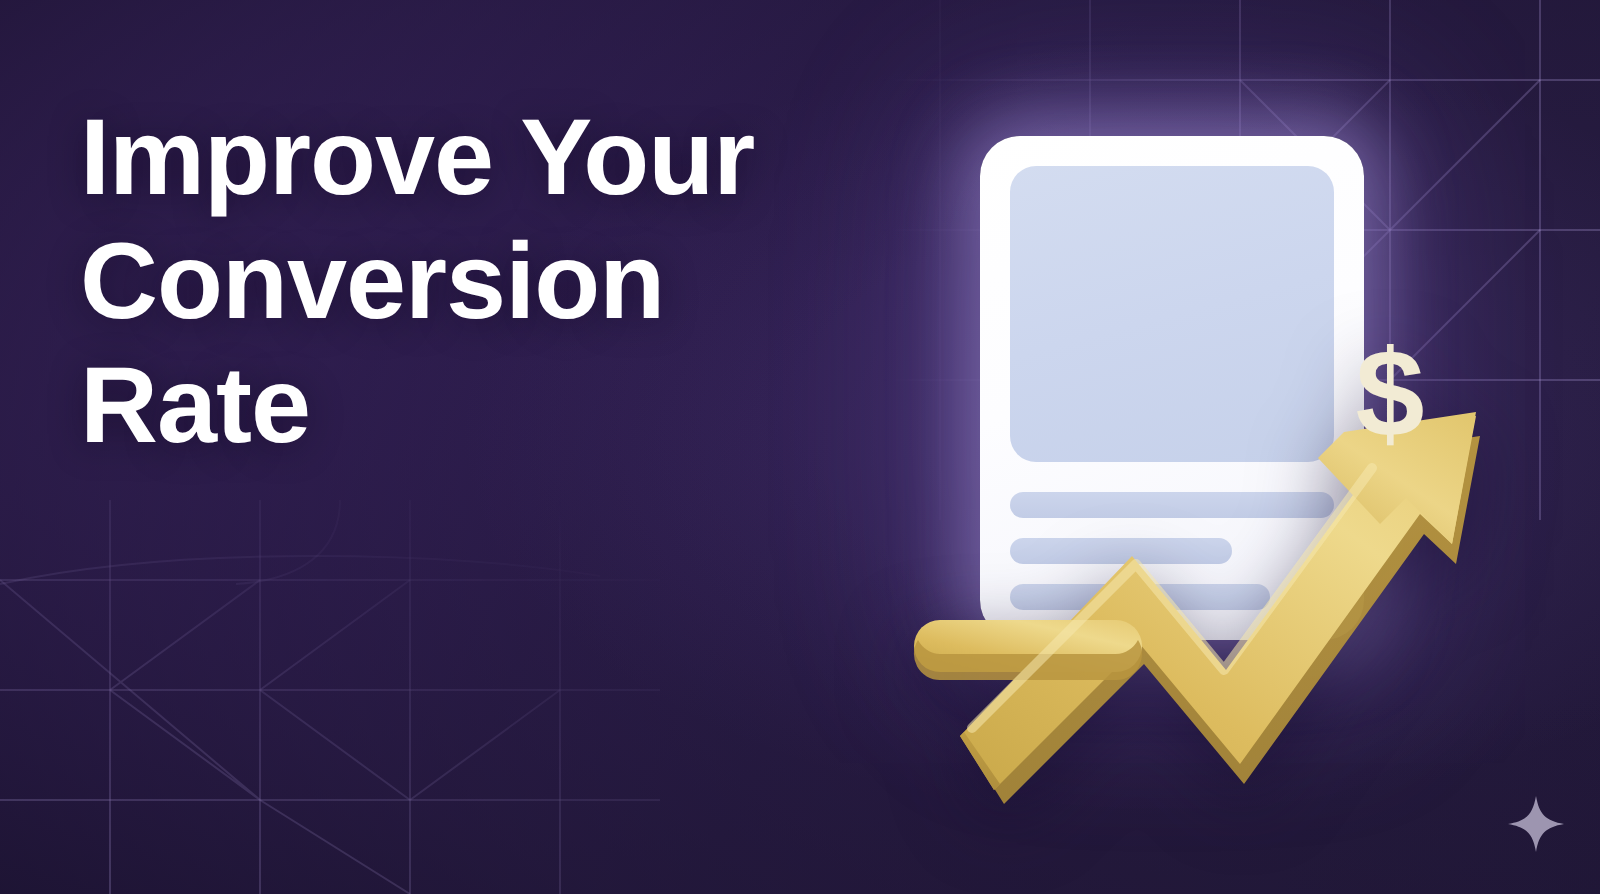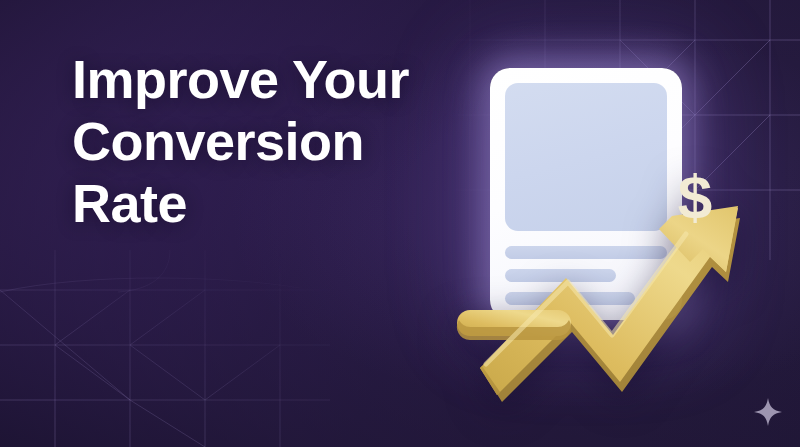--- a/index.html
+++ b/index.html
@@ -30,21 +30,21 @@
   
   .grid-layer {
     position:absolute; inset:0;
     pointer-events:none;
   }
   .grid-layer svg { display:block; width:800px; height:447px; }
 
   
   .headline {
     position:absolute;
-    left:72px; top:48px;
+    left:40px; top:48px;
     width:420px;
     color:#ffffff;
     font-size:54px;
     line-height:62px;
     font-weight:bold;
     letter-spacing:-0.5px;
     text-shadow:0 2px 18px rgba(10,5,25,0.45);
     white-space:pre-line;
   }
 

